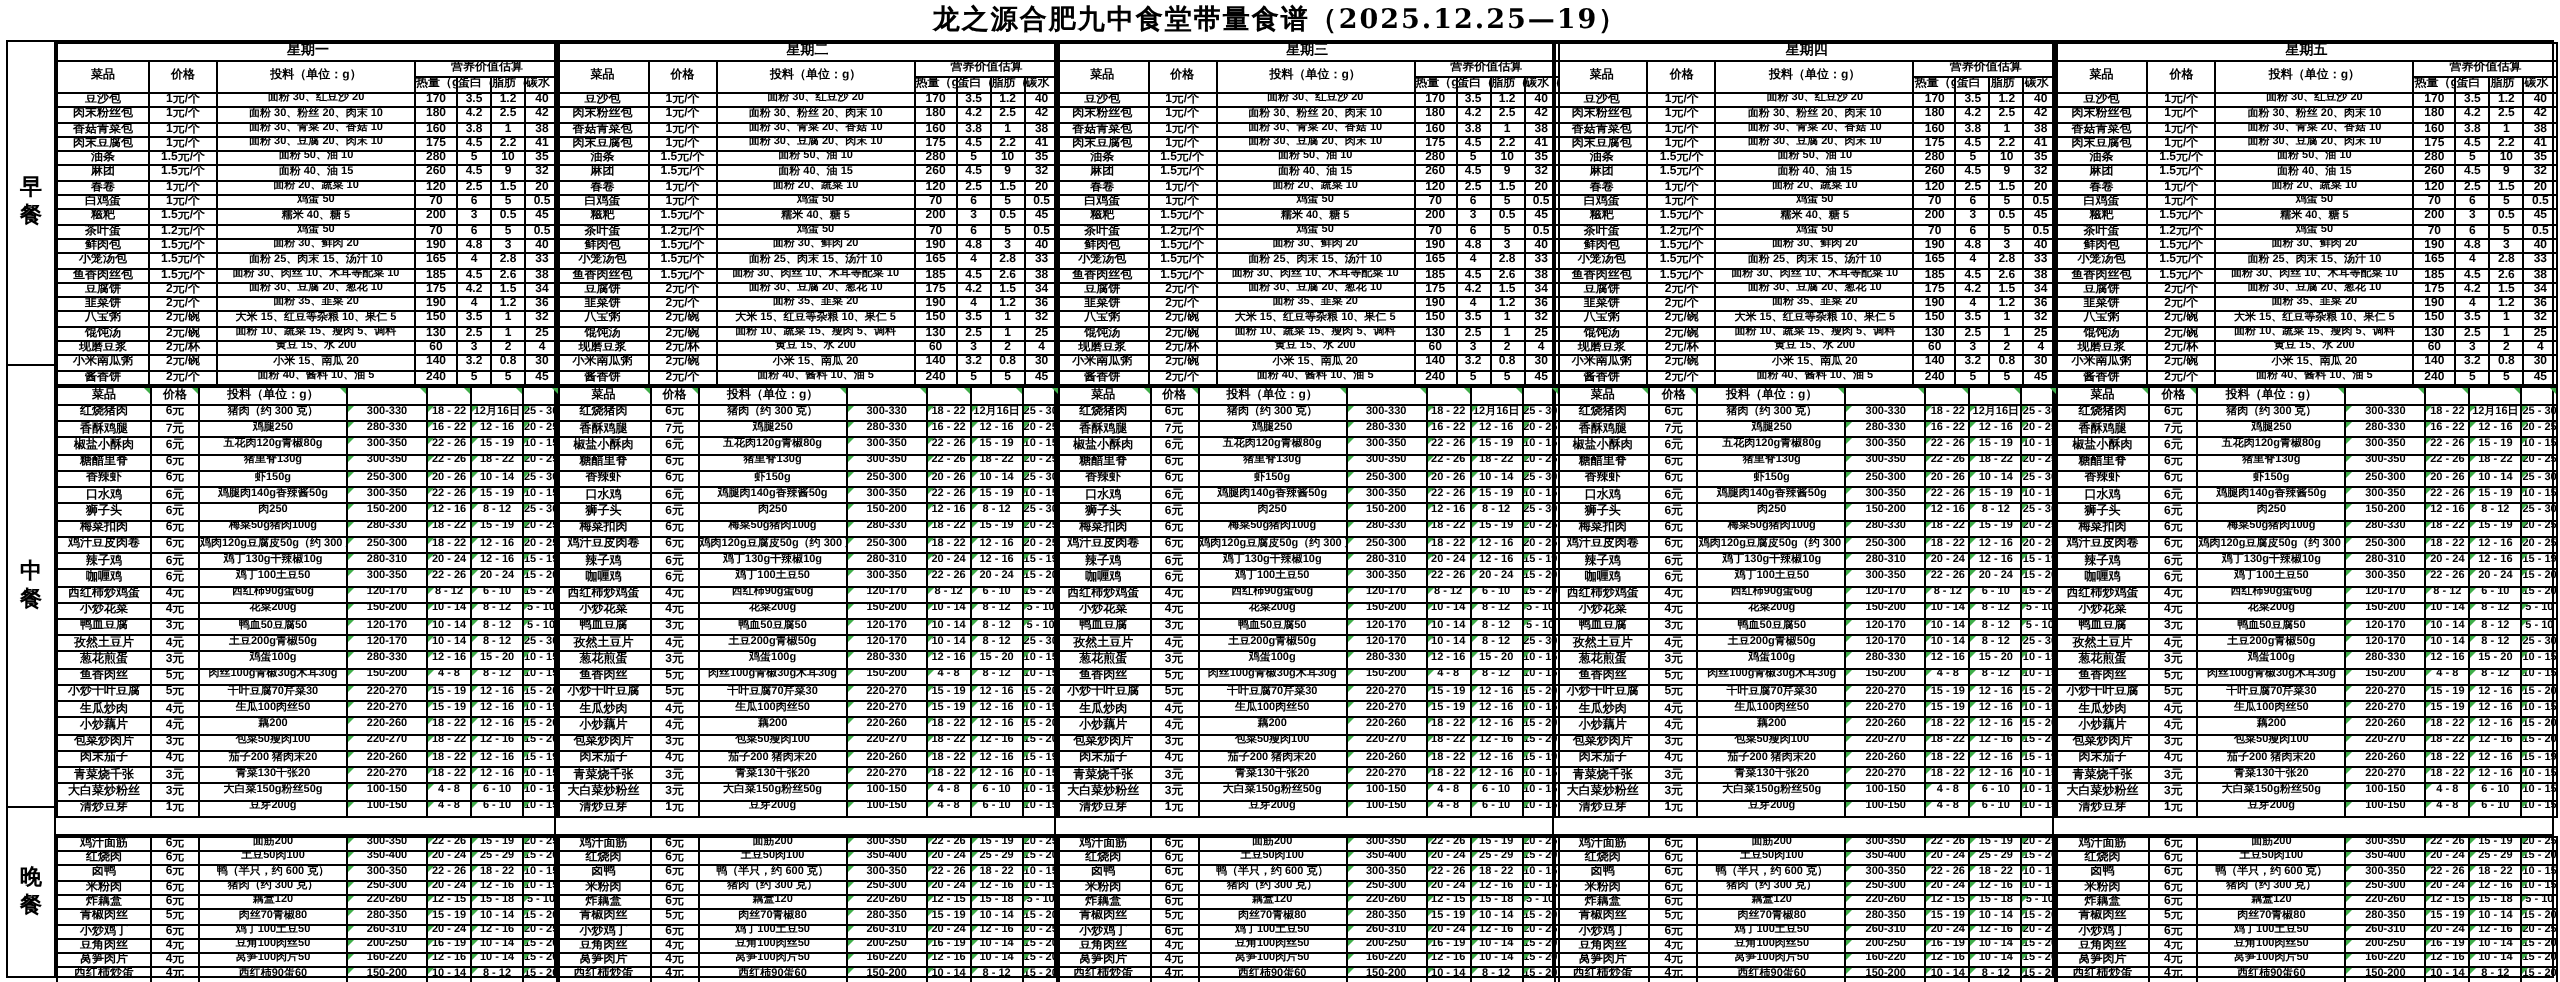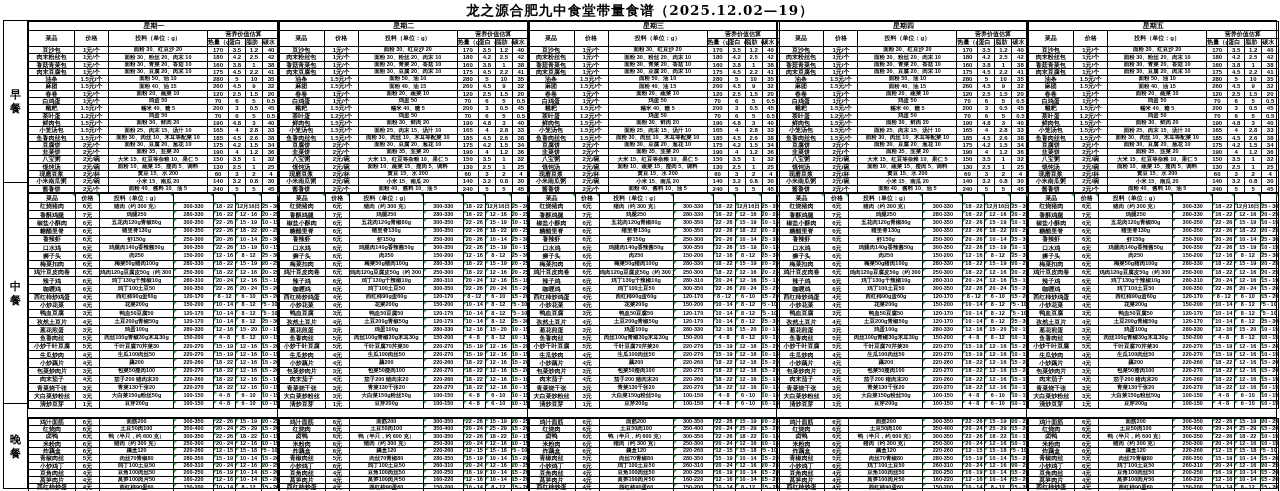--- a/index.html
+++ b/index.html
@@ -28,21 +28,21 @@
   td.rg{font-size:5.5px;}
   .sep{height:8px;background:#fff;border-bottom:1px solid #000;flex:none;}
   .tri{position:absolute;left:0;top:0;width:0;height:0;
        border-top:3px solid #3fae49;border-right:3px solid transparent;}
   .mark{position:absolute;right:0;top:0;width:0;height:0;
        border-top:3px solid #3fae49;border-left:3px solid transparent;}
 </style>
 </head>
 <body>
 
-<div class="title">龙之源合肥九中食堂带量食谱（2025.12.02—19）</div>
+<div class="title">龙之源合肥九中食堂带量食谱（2025.12.25—19）</div>
 
 <div class="menu">
   <div class="label-col">
     <div class="mlabel" style="height:163px">
         <span>早</span>
         <span>餐</span>
       </div>
     <div class="mlabel" style="height:223px">
         <span>中</span>
         <span>餐</span>

